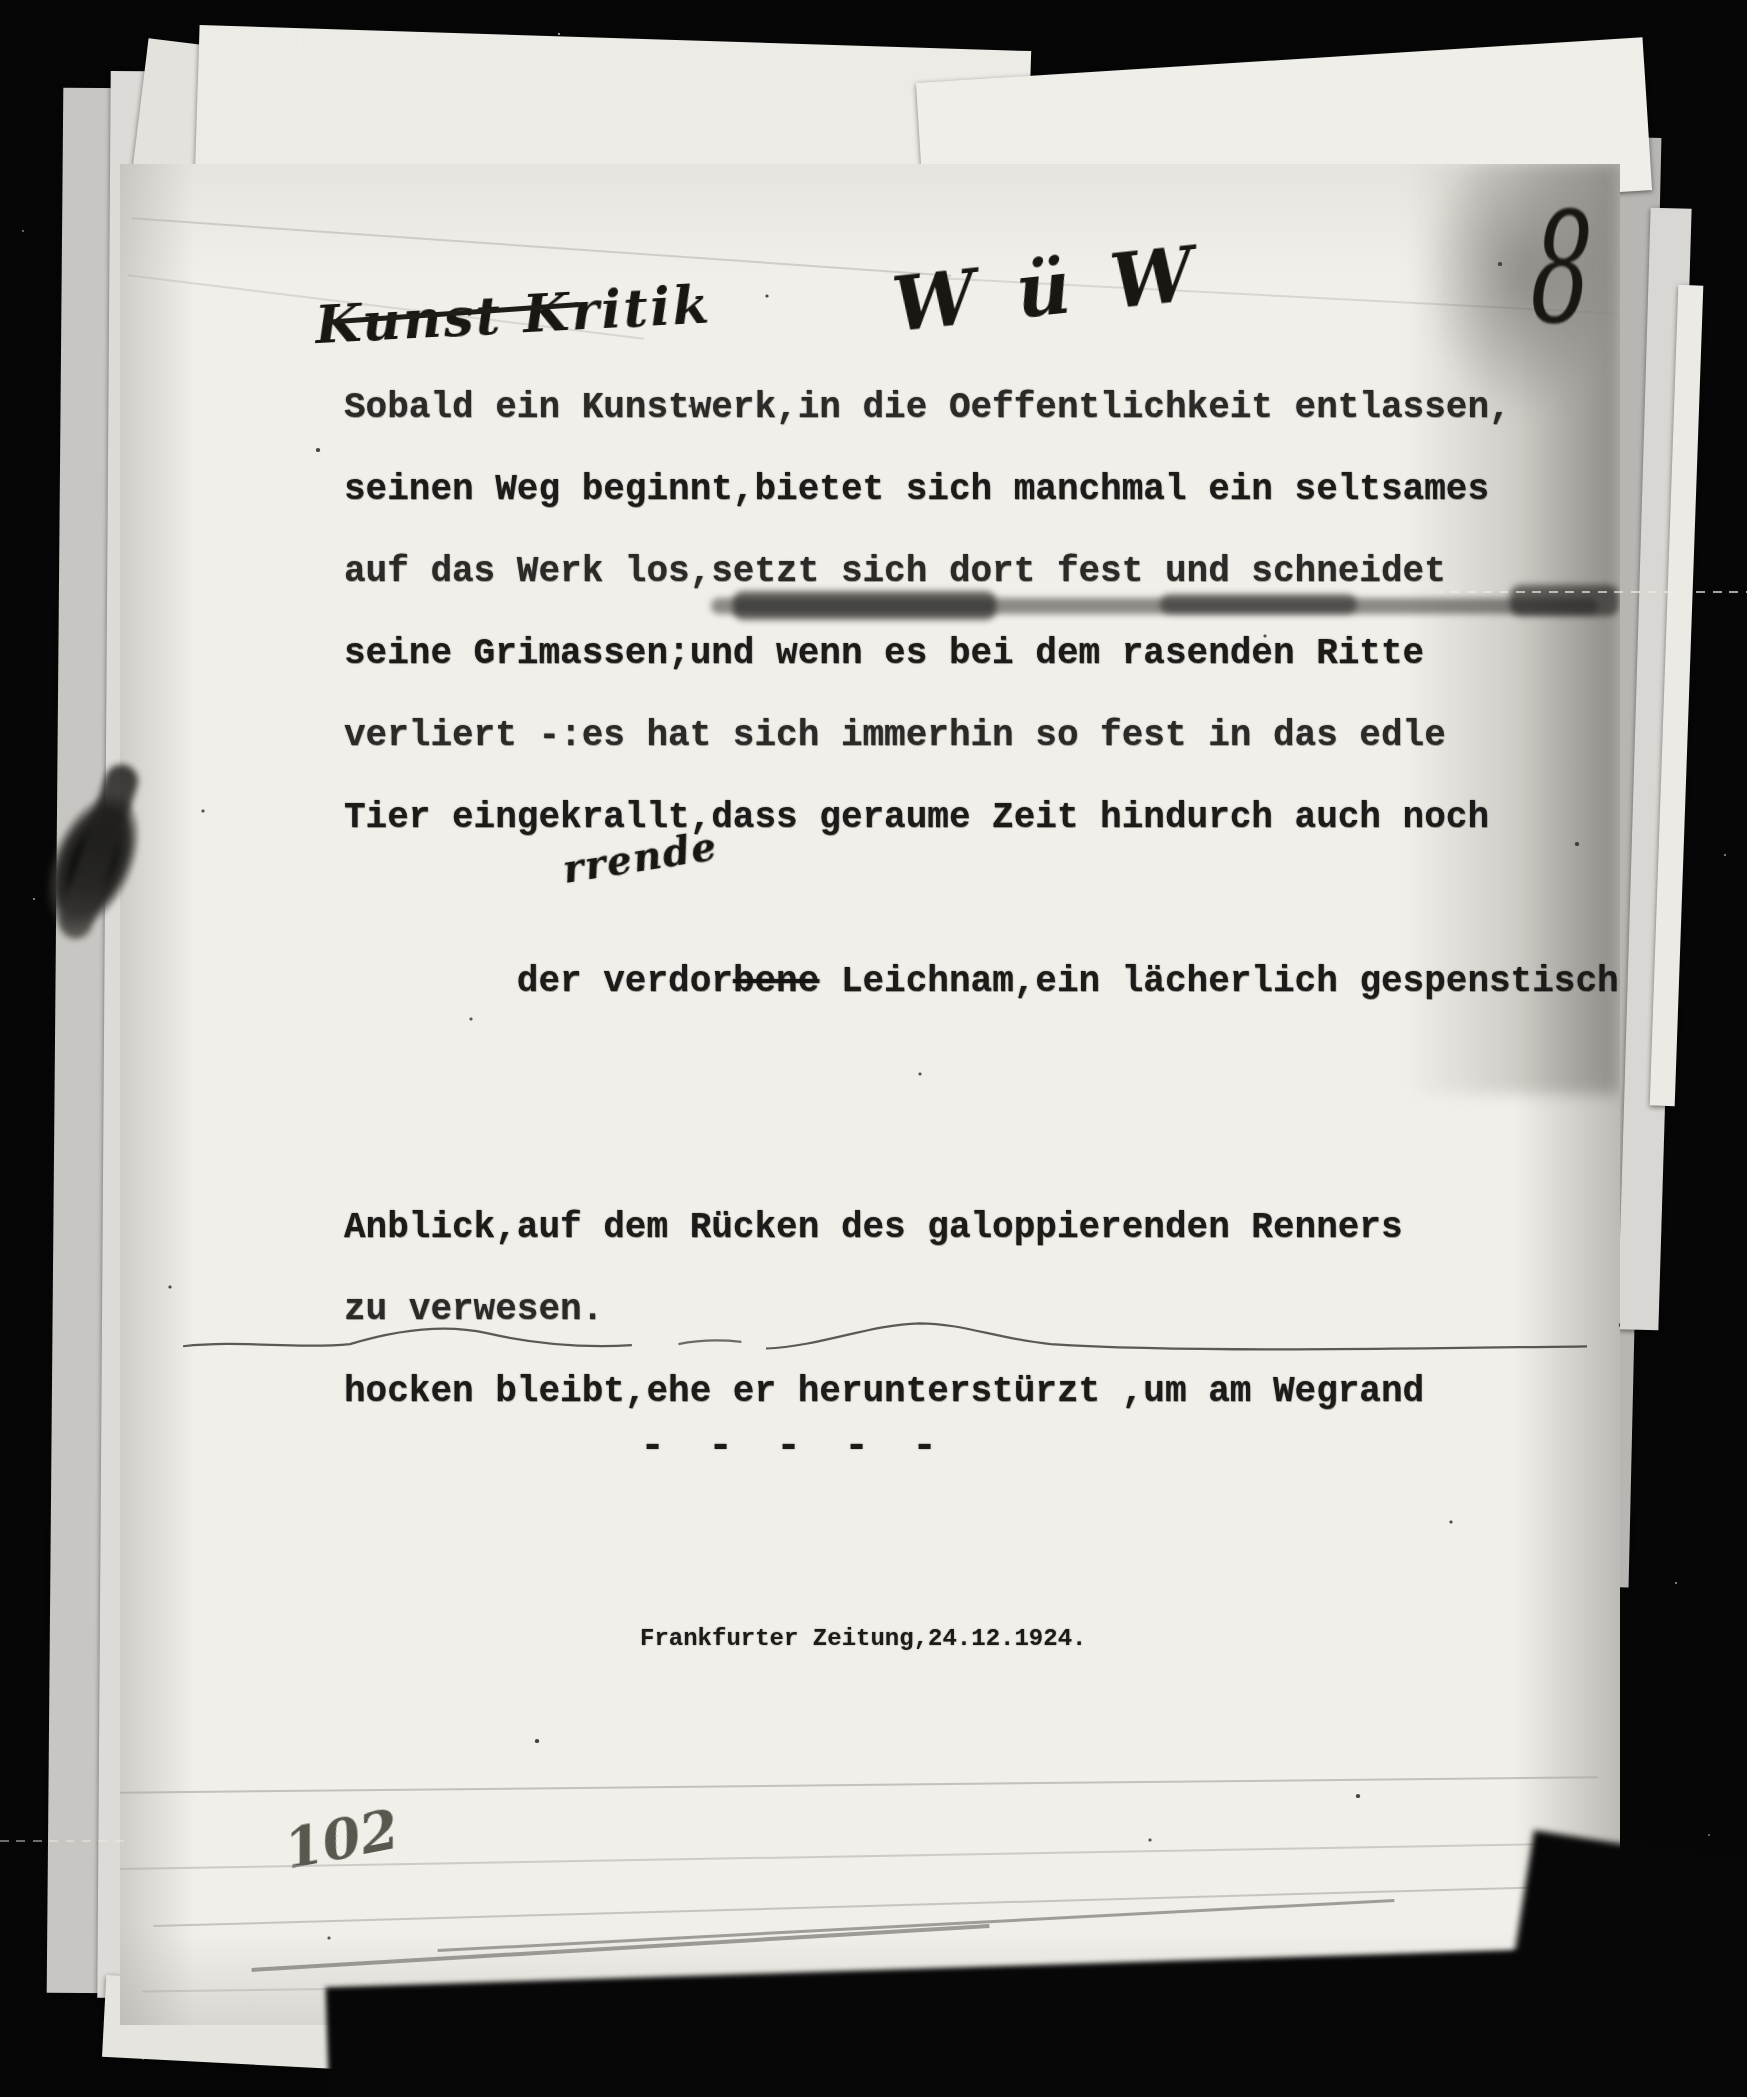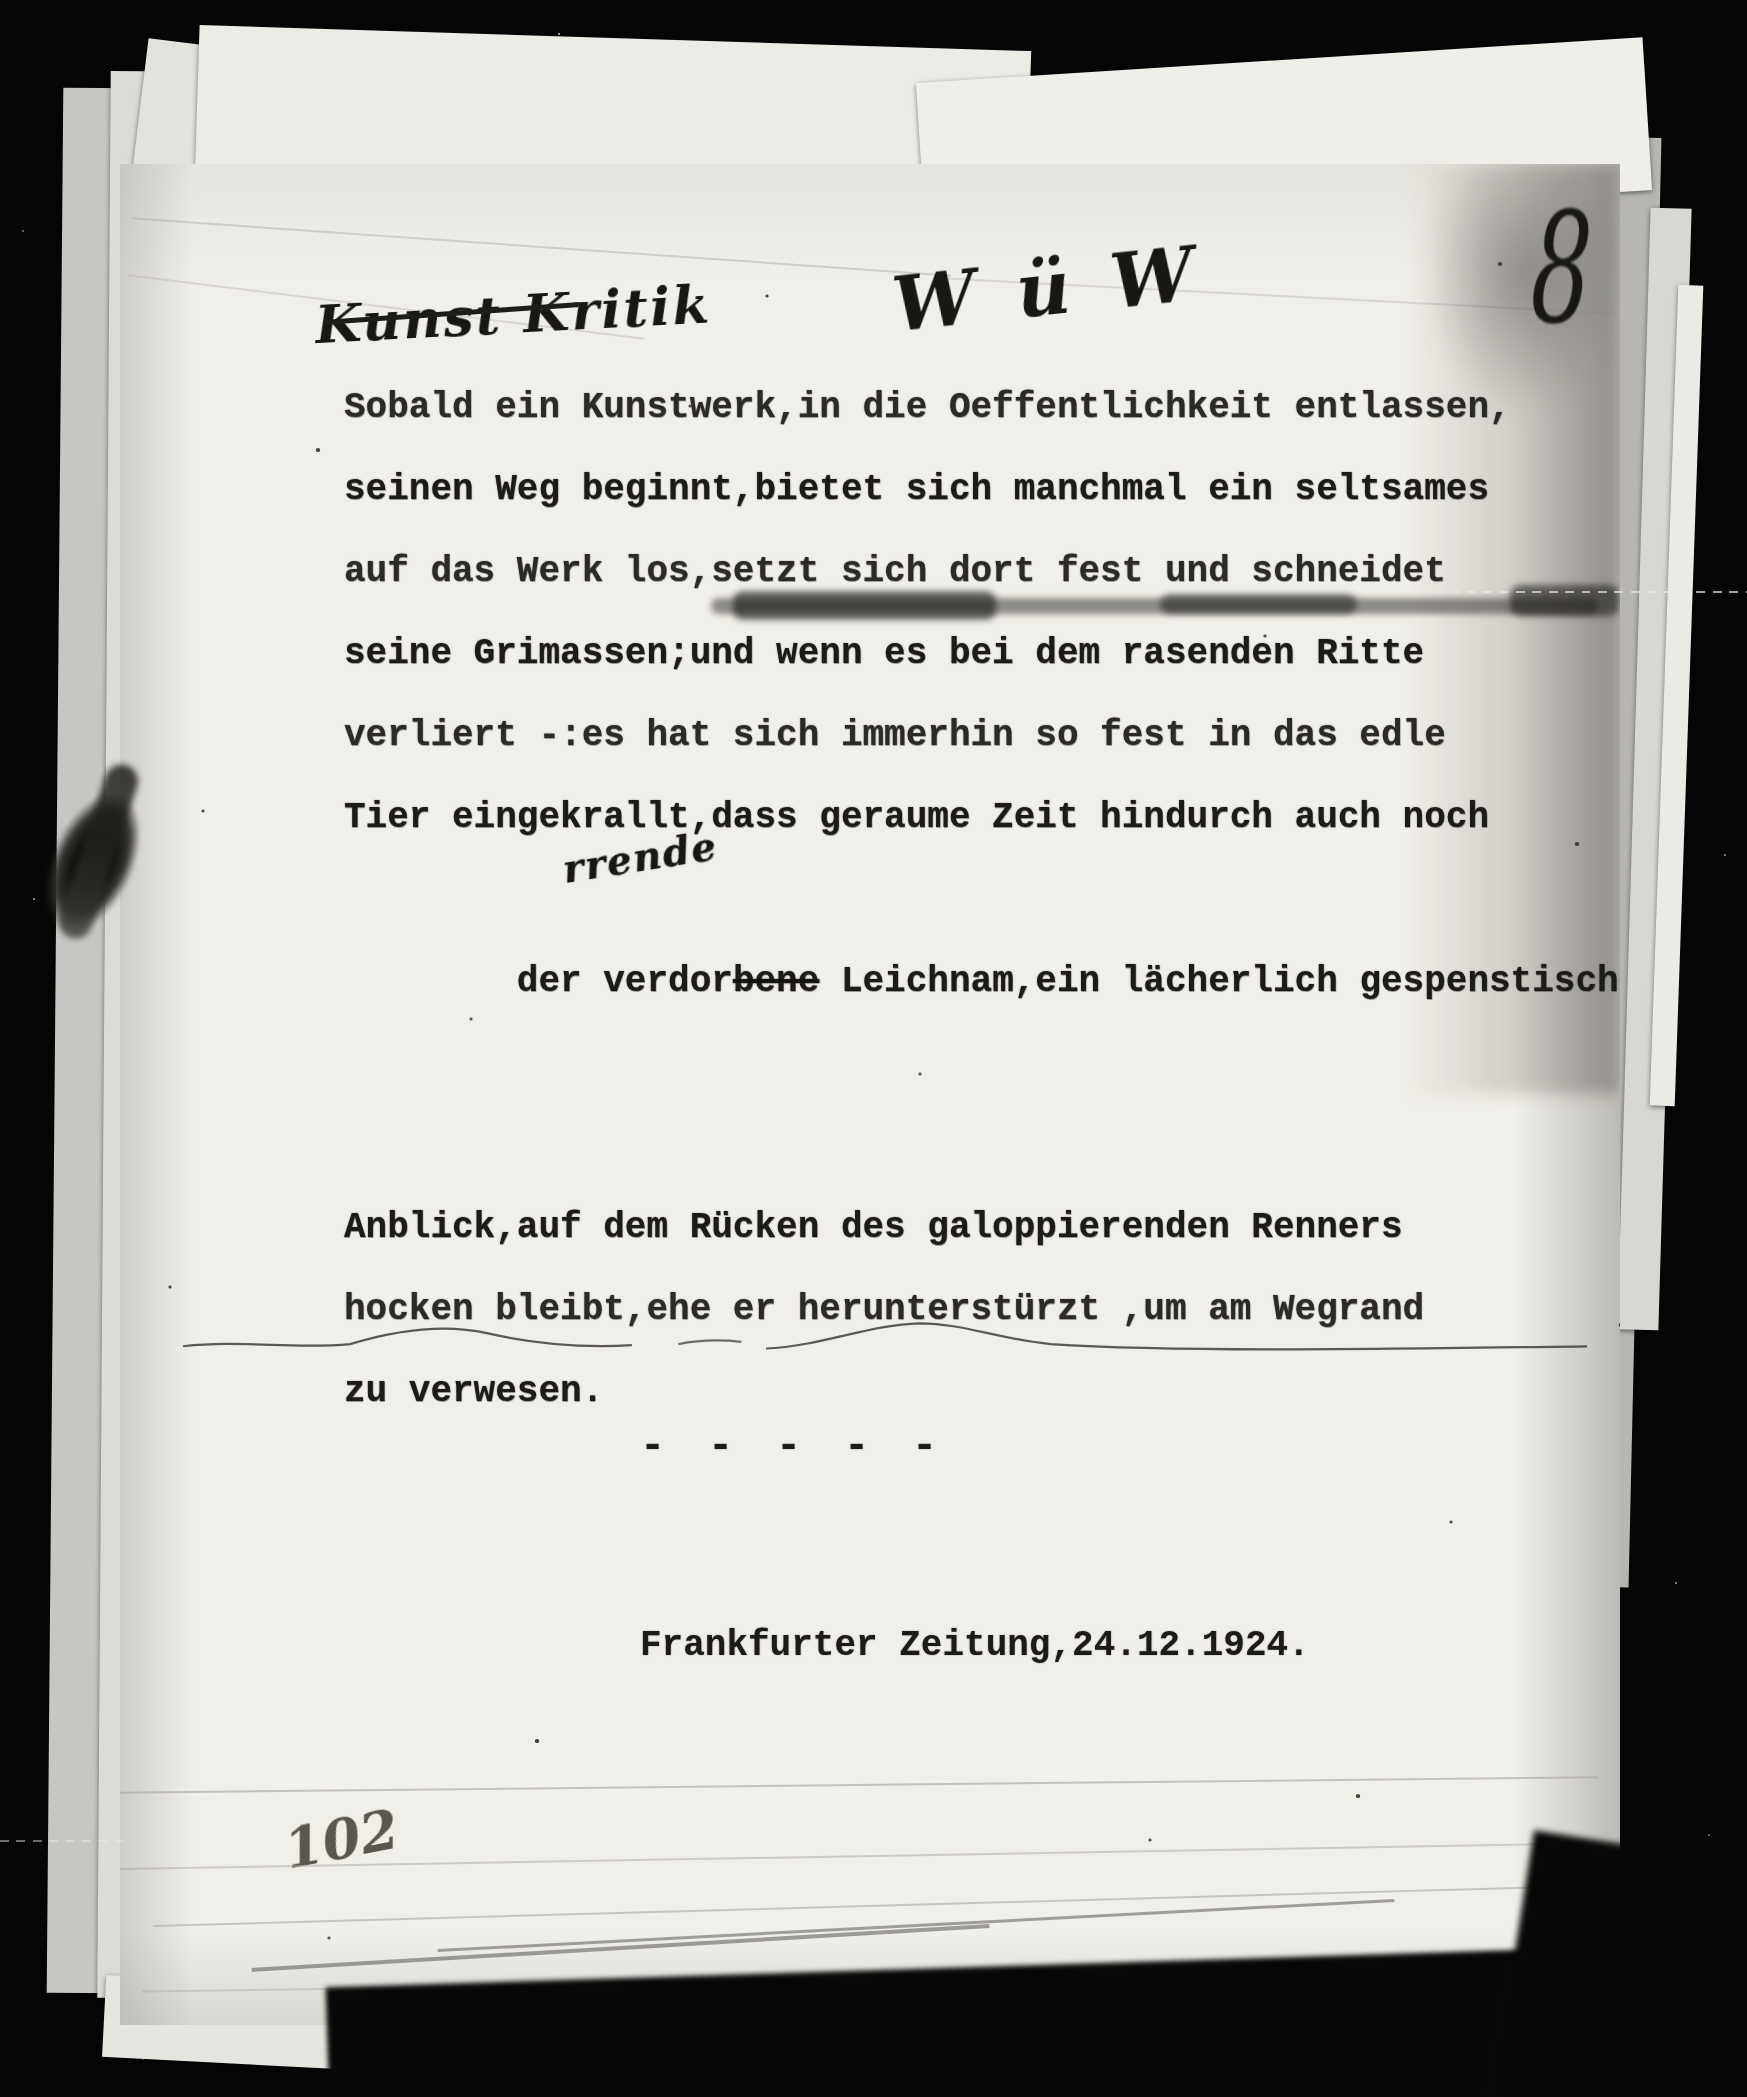--- a/index.html
+++ b/index.html
@@ -111,33 +111,33 @@
       <div class="typed-line">seinen Weg beginnt,bietet sich manchmal ein seltsames</div>
       <div class="typed-line">auf das Werk los,setzt sich dort fest und schneidet</div>
       <div class="typed-line">seine Grimassen;und wenn es bei dem rasenden Ritte</div>
       <div class="typed-line">verliert -:es hat sich immerhin so fest in das edle</div>
       <div class="typed-line">Tier eingekrallt,dass geraume Zeit hindurch auch noch</div>
       <div class="corrected-line">
         <span>der verdor</span><span class="struck">bene</span><span> Leichnam,ein lächerlich gespenstischer</span>
         <span class="hand" style="left:218px;top:-43px;font-size:39px;transform:rotate(-9deg);letter-spacing:1.6px;">rrende</span>
       </div>
       <div class="typed-line">Anblick,auf dem Rücken des galoppierenden Renners</div>
+      <div class="typed-line">zu verwesen.</div>
       <div class="typed-line">hocken bleibt,ehe er herunterstürzt ,um am Wegrand</div>
-      <div class="typed-line">zu verwesen.</div>
     </div>
 
     <svg class="abs" style="left:0;top:0;width:1500px;height:1861px;" viewBox="0 0 2740 3400">
       <path d="M 115 2160 C 220 2148 320 2166 420 2156 C 500 2132 590 2118 670 2136 C 740 2152 830 2164 935 2158" fill="none" stroke="#34332e" stroke-width="4" opacity=".8"></path>
       <path d="M 1020 2156 C 1060 2148 1100 2148 1135 2152" fill="none" stroke="#34332e" stroke-width="4" opacity=".7"></path>
       <path d="M 1180 2164 C 1280 2160 1370 2120 1460 2118 C 1540 2118 1600 2146 1700 2156 C 1950 2172 2350 2164 2680 2160" fill="none" stroke="#34332e" stroke-width="4" opacity=".8"></path>
     </svg>
 
     <div class="typed-abs" style="left:520px;top:1259px;font-size:42px;letter-spacing:8.8px;">- - - - -</div>
 
-    <div class="typed-abs" style="left:520px;top:1461px;font-size:36px;">Frankfurter Zeitung,24.12.1924.</div>
+    <div class="typed-abs" style="left:520px;top:1461px;font-size:24px;">Frankfurter Zeitung,24.12.1924.</div>
 
     <div class="hand pencil" style="left:164px;top:1642px;font-size:55px;transform:rotate(-11deg);">102</div>
 
     <div class="edge-line" style="left:0;top:1620px;width:1478px;height:1.6px;transform:rotate(-.6deg);"></div>
     <div class="edge-line" style="left:0;top:1691px;width:1500px;height:2.2px;transform:rotate(-1deg);opacity:.5;"></div>
     <div class="edge-line" style="left:33px;top:1741px;width:1434px;height:2.2px;transform:rotate(-1.6deg);opacity:.6;"></div>
     <div class="edge-line" style="left:131px;top:1782px;width:739px;height:3.8px;background:#6f6d68;transform:rotate(-3.4deg);"></div>
     <div class="edge-line" style="left:317px;top:1760px;width:958px;height:3.3px;background:#7c7a75;transform:rotate(-3deg);opacity:.7;"></div>
     <div class="edge-line" style="left:22px;top:1817px;width:1368px;height:2.2px;transform:rotate(-.8deg);opacity:.45;"></div>
   </div>

